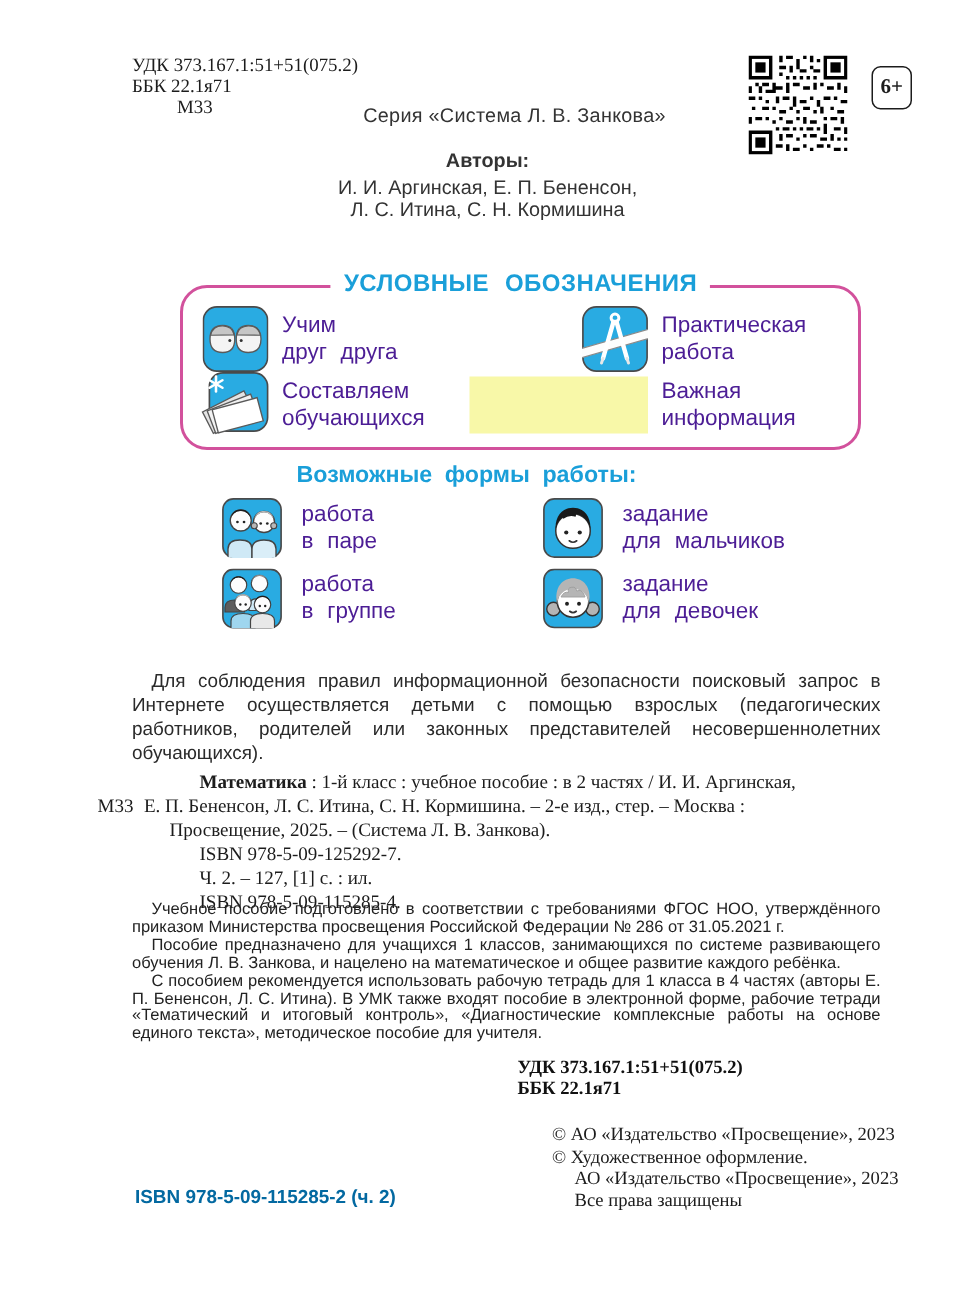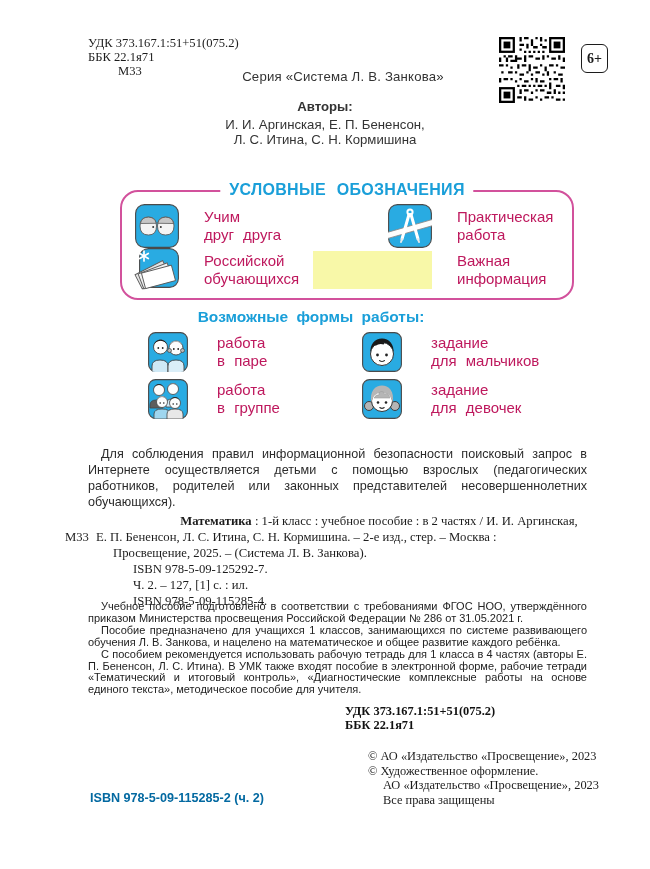--- a/index.html
+++ b/index.html
@@ -27,38 +27,38 @@
   .authors .hd { font-weight:bold; margin-bottom:2px; }
 
   
   .legend-box { left:120px; top:190px; width:454px; height:110px; box-sizing:border-box;
     border:2.6px solid #d2519c; border-radius:18px; }
   .legend-title { position:absolute; top:-11px; left:50%; transform:translateX(-50%);
     background:#fff; padding:0 9px; color:#1a9fd9; font-weight:bold; font-size:16px;
     white-space:nowrap; word-spacing:6px; letter-spacing:.3px; }
   .legend-grid { display:grid; grid-template-columns:253px 1fr; padding:12px 0 0 13px; }
   .legend-item { display:flex; align-items:center; gap:9px; height:44px; }
-  .legend-item .lbl, .form-item .lbl { font-size:15px; line-height:18px; word-spacing:5px; color:#be185d;margin-left:16px; }
+  .legend-item .lbl, .form-item .lbl { font-size:15px; line-height:18px; word-spacing:5px; color:#4c1d95; }
   .icon-44 { width:44px; height:44px; flex:0 0 auto; }
   .highlight-rect { width:119px; height:38px; margin-left:-75px; flex:0 0 auto; background:#f8f8a8; }
 
   
   .forms-heading { left:0; top:308px; width:582px; box-sizing:border-box; padding-left:40px;
     text-align:center; color:#1a9fd9; font-weight:bold; font-size:15.5px; word-spacing:4px; }
   .forms-grid { left:148px; top:331px; width:430px; display:grid; grid-template-columns:214px 1fr; row-gap:5px; }
   .form-item { display:flex; align-items:center; gap:13px; height:42px; }
   .icon-40 { width:40px; height:40px; flex:0 0 auto; }
 
   .info-para { left:88px; top:446px; width:499px; font-size:12.6px; line-height:16px;
     text-align:justify; text-indent:13px; color:#2b2b2b; }
 
   .biblio { left:63px; top:513px; width:540px; font-family:"Liberation Serif", serif;
     font-size:12.7px; line-height:16px; color:#1c1c1c; }
   .biblio div { white-space:nowrap; }
-  .bl-1 { margin-left:92px;text-align:center; }
+  .bl-1 { margin-left:70px; }
   .bl-2 { margin-left:2px; }
   .bl-2 .m33tag { margin-right:7px; }
   .bl-3 { margin-left:50px; }
   .bl-4, .bl-5, .bl-6 { margin-left:70px; }
 
   .annotation { left:88px; top:601px; width:499px; font-size:11px; line-height:11.9px;
     text-align:justify; color:#222; }
   .annotation p { margin:0; text-indent:13px; }
 
   .udk-bottom { left:345px; top:705px; font-family:"Liberation Serif", serif; font-weight:bold;
@@ -157,21 +157,21 @@
             <line x1="4.7" y1="5.5" x2="13.3" y2="10.5"></line>
             <line x1="4.7" y1="10.5" x2="13.3" y2="5.5"></line>
           </g>
           <g stroke="#5a5a5a" stroke-width="0.9">
             <rect x="2" y="19" width="31" height="16" fill="#e4e4e4" transform="rotate(-27 17 27)"></rect>
             <rect x="5" y="20" width="31" height="16" fill="#f2f2f2" transform="rotate(-21 20 28)"></rect>
             <rect x="8" y="21" width="31" height="16" fill="#ffffff" transform="rotate(-15 23 29)"></rect>
           </g>
         </svg>
         <div class="lbl">
-          <div>Российской</div>
+          <div>Составляем</div>
           <div>обучающихся</div>
         </div>
       </div>
 
       <div class="legend-item">
         <div class="highlight-rect"></div>
         <div class="lbl">
           <div>Важная</div>
           <div>информация</div>
         </div>

